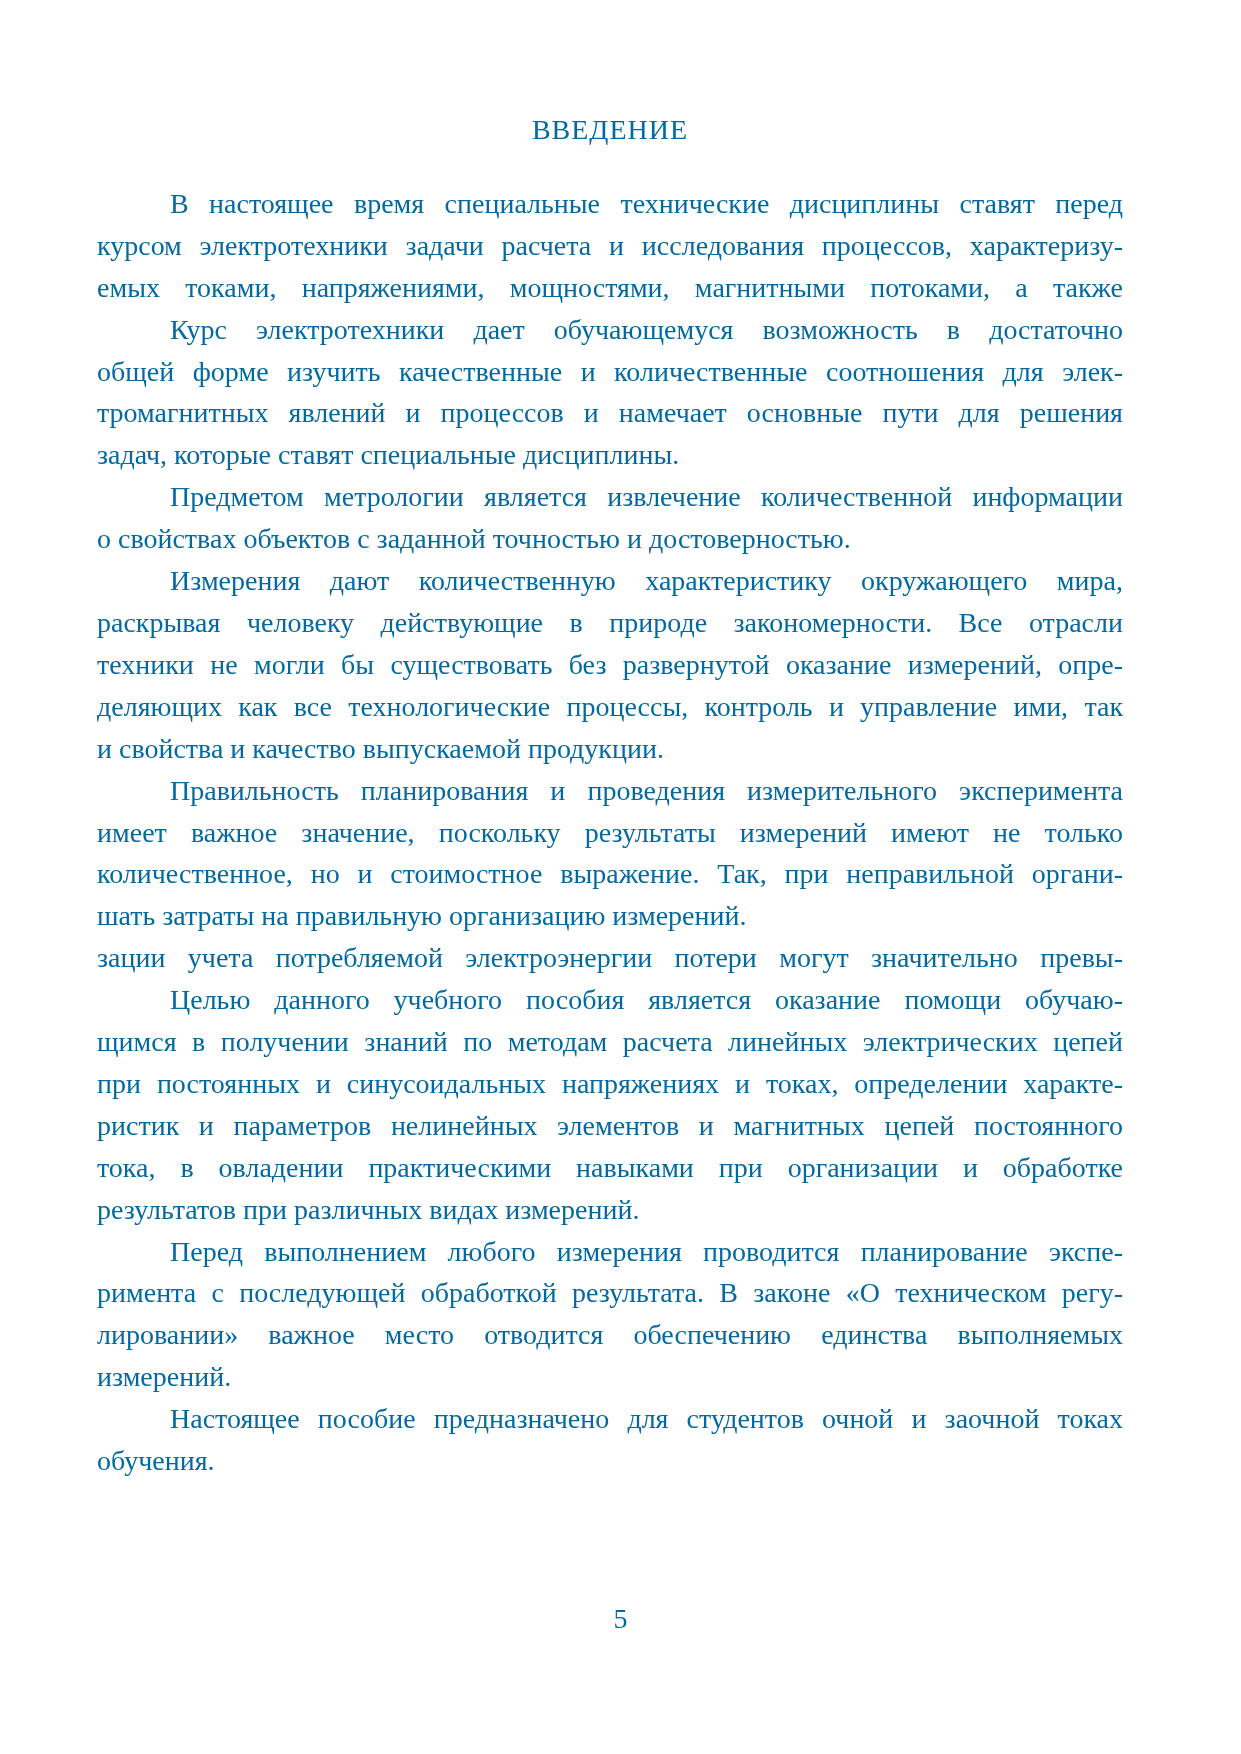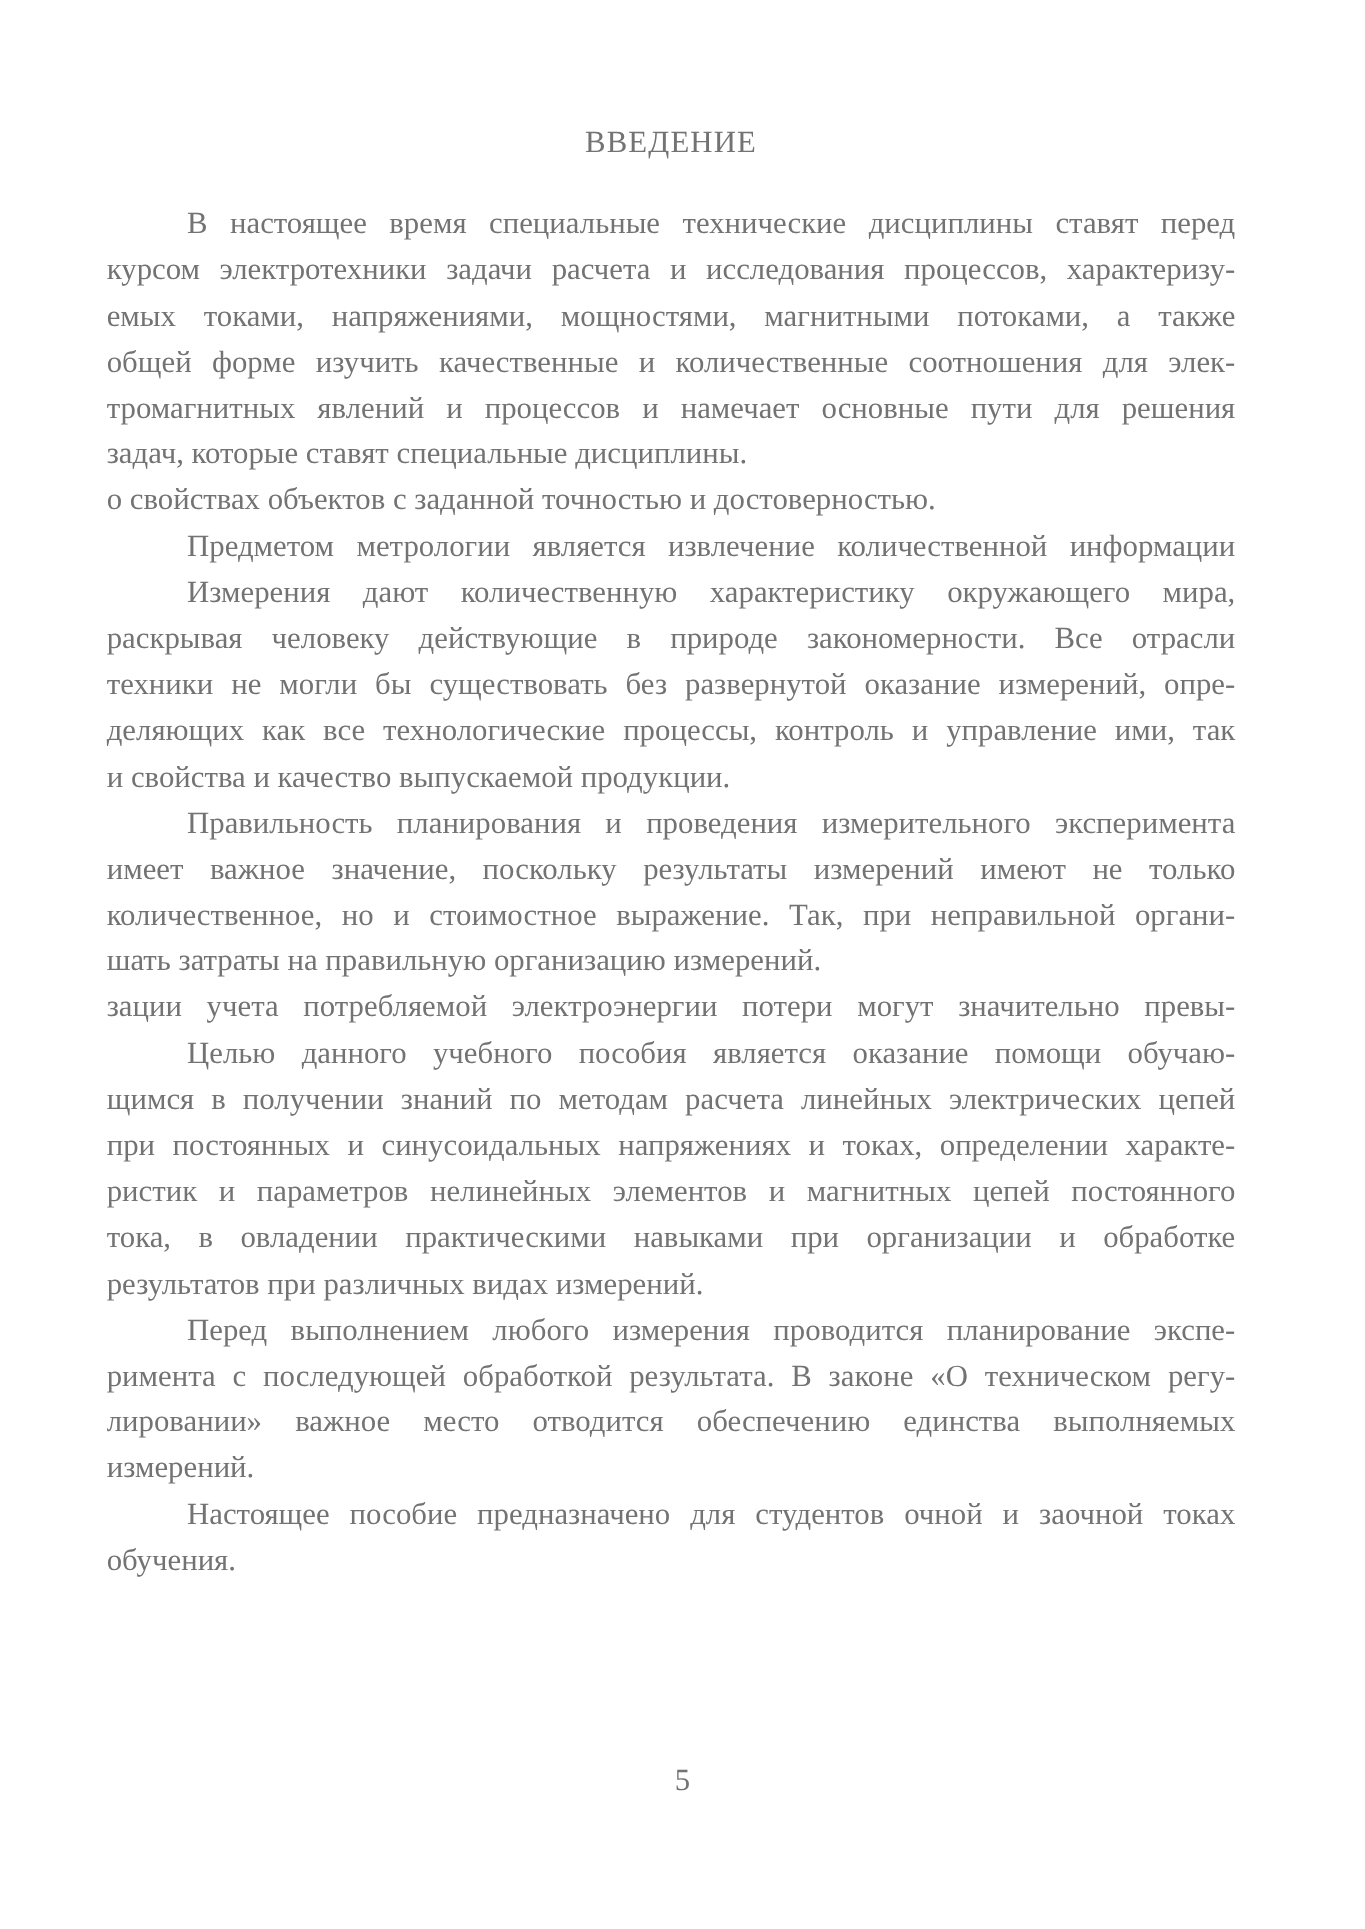--- a/index.html
+++ b/index.html
@@ -6,21 +6,21 @@
     margin: 0;
     padding: 0;
     background: #ffffff;
   }
   .page {
     position: relative;
     width: 1241px;
     height: 1754px;
     background: #ffffff;
     font-family: "Liberation Serif", "DejaVu Serif", serif;
-    color: #737373;
+    color: #0369a1;
     overflow: hidden;
   }
   .content {
     position: absolute;
     left: 97px;
     top: 109px;
     width: 1026px;
   }
   .doc-title {
     font-size: 28px;
@@ -62,27 +62,28 @@
 <div class="page">
   <div class="content">
     <h1 class="doc-title">ВВЕДЕНИЕ</h1>
     <div>
         <div class="para">
           <div class="line first">В настоящее время специальные технические дисциплины ставят перед</div>
           <div class="line">курсом электротехники задачи расчета и исследования процессов, характеризу-</div>
           <div class="line">емых токами, напряжениями, мощностями, магнитными потоками, а также</div>
         </div>
         <div class="para">
+          <div class="line first">Курс электротехники дает обучающемуся возможность в достаточно</div>
           <div class="line">общей форме изучить качественные и количественные соотношения для элек-</div>
           <div class="line">тромагнитных явлений и процессов и намечает основные пути для решения</div>
           <div class="line last">задач, которые ставят специальные дисциплины.</div>
         </div>
         <div class="para">
+          <div class="line first">Предметом метрологии является извлечение количественной информации</div>
           <div class="line last">о свойствах объектов с заданной точностью и достоверностью.</div>
-          <div class="line first">Предметом метрологии является извлечение количественной информации</div>
         </div>
         <div class="para">
           <div class="line first">Измерения дают количественную характеристику окружающего мира,</div>
           <div class="line">раскрывая человеку действующие в природе закономерности. Все отрасли</div>
           <div class="line">техники не могли бы существовать без развернутой оказание измерений, опре-</div>
           <div class="line">деляющих как все технологические процессы, контроль и управление ими, так</div>
           <div class="line last">и свойства и качество выпускаемой продукции.</div>
         </div>
         <div class="para">
           <div class="line first">Правильность планирования и проведения измерительного эксперимента</div>

